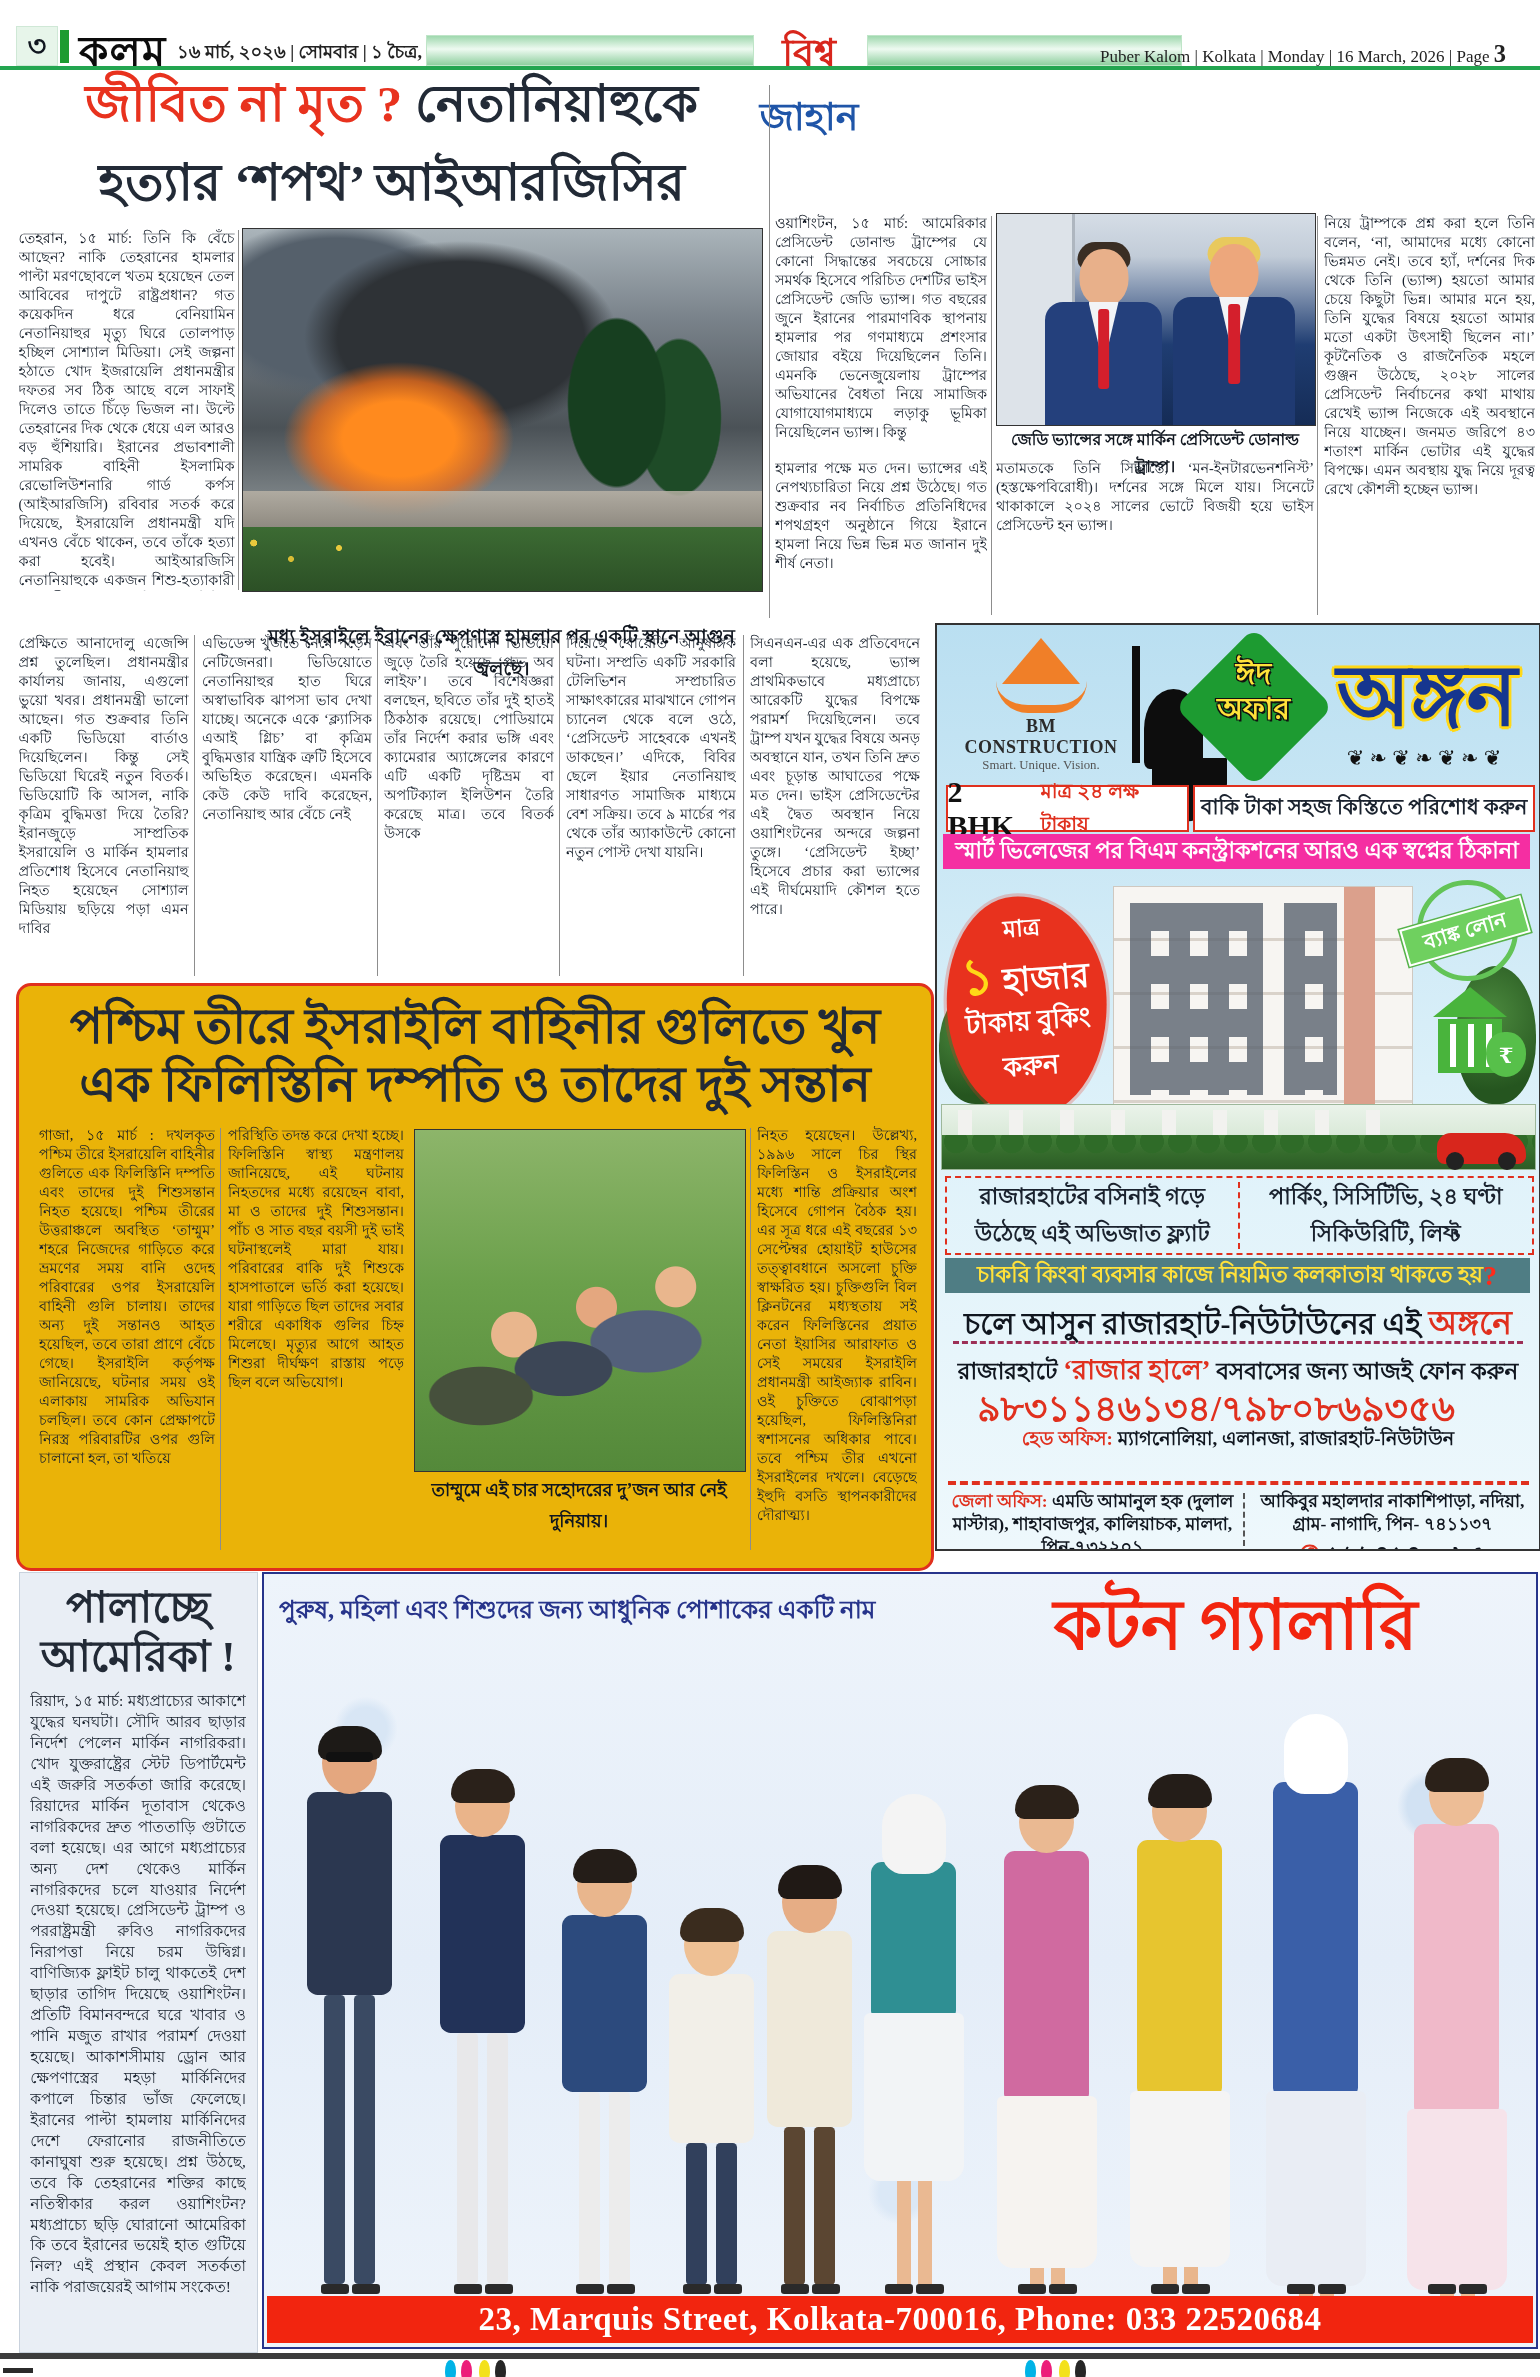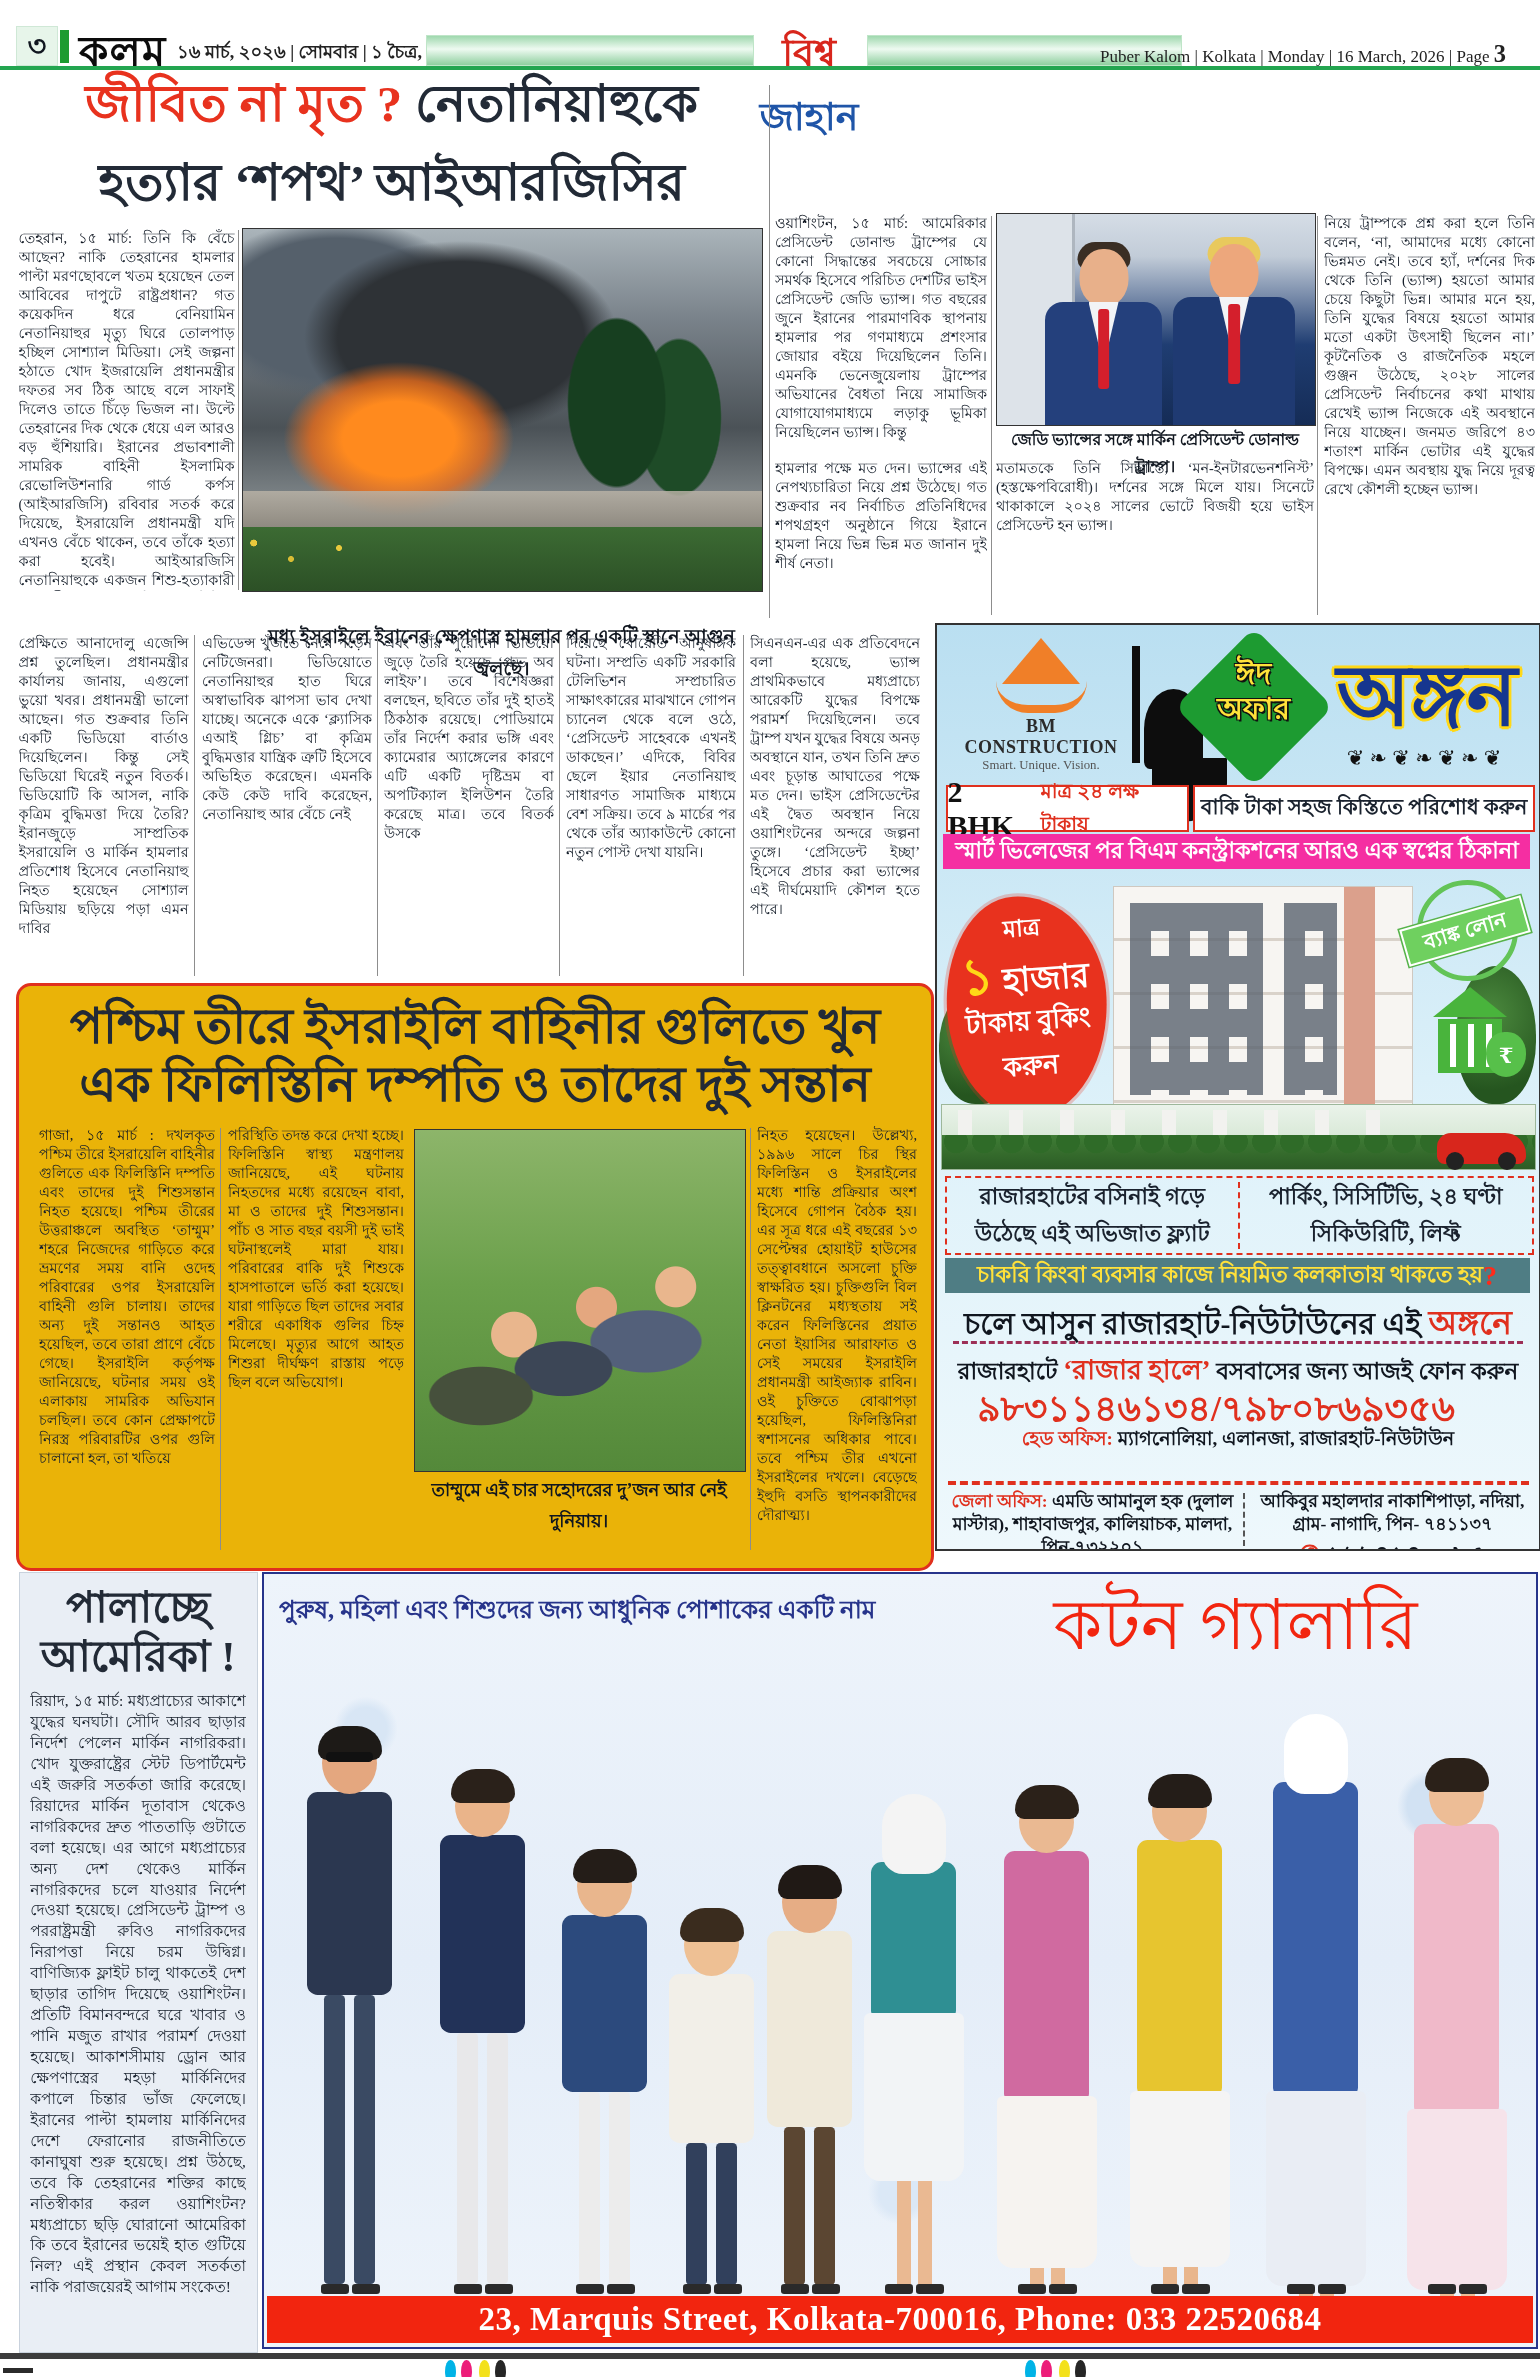--- a/index.html
+++ b/index.html
@@ -369,21 +369,21 @@
     </div>
     <div class="jtext body-txt" style="margin:9.6px 10.7px 0;font-size:15.4px;line-height:1.36;height:628px;">
       <span class="dateline">রিয়াদ, ১৫ মার্চ:</span><span> মধ্যপ্রাচ্যের আকাশে যুদ্ধের ঘনঘটা। সৌদি আরব ছাড়ার নির্দেশ পেলেন মার্কিন নাগরিকরা। খোদ যুক্তরাষ্ট্রের স্টেট ডিপার্টমেন্ট এই জরুরি সতর্কতা জারি করেছে। রিয়াদের মার্কিন দূতাবাস থেকেও নাগরিকদের দ্রুত পাততাড়ি গুটাতে বলা হয়েছে। এর আগে মধ্যপ্রাচ্যের অন্য দেশ থেকেও মার্কিন নাগরিকদের চলে যাওয়ার নির্দেশ দেওয়া হয়েছে। প্রেসিডেন্ট ট্রাম্প ও পররাষ্ট্রমন্ত্রী রুবিও নাগরিকদের নিরাপত্তা নিয়ে চরম উদ্বিগ্ন। বাণিজ্যিক ফ্লাইট চালু থাকতেই দেশ ছাড়ার তাগিদ দিয়েছে ওয়াশিংটন। প্রতিটি বিমানবন্দরে ঘরে খাবার ও পানি মজুত রাখার পরামর্শ দেওয়া হয়েছে। আকাশসীমায় ড্রোন আর ক্ষেপণাস্ত্রের মহড়া মার্কিনিদের কপালে চিন্তার ভাঁজ ফেলেছে। ইরানের পাল্টা হামলায় মার্কিনিদের দেশে ফেরানোর রাজনীতিতে কানাঘুষা শুরু হয়েছে। প্রশ্ন উঠছে, তবে কি তেহরানের শক্তির কাছে নতিস্বীকার করল ওয়াশিংটন? মধ্যপ্রাচ্যে ছড়ি ঘোরানো আমেরিকা কি তবে ইরানের ভয়েই হাত গুটিয়ে নিল? এই প্রস্থান কেবল সতর্কতা নাকি পরাজয়েরই আগাম সংকেত!</span>
     </div>
   </div>
 
   <div class="abs cotton" style="left:262px;top:1572px;width:1272px;height:773px;overflow:hidden;">
     <div class="abs" style="left:15px;top:21px;width:666px;font-size:24.5px;font-weight:bold;color:#27348b;line-height:1.25;">
       <span>পুরুষ, মহিলা এবং শিশুদের জন্য আধুনিক পোশাকের একটি নাম</span>
     </div>
-    <div class="abs" style="left:676px;top:-3.2px;width:591px;text-align:center;font-size:70px;font-weight:normal;color:#f2250f;">
+    <div class="abs" style="left:676px;top:-3.2px;width:591px;text-align:center;font-size:70px;font-weight:bold;color:#f2250f;">
       <span>কটন গ্যালারি</span>
     </div>
     <div class="abs" id="models-strip" style="left:0;top:96px;width:1272px;height:624px;">
         <div class="kid" style="left: 27px; bottom: 0px; width: 117px; height: 565px;">
           <div class="khair" style="left:27px;top:-3.2px;width:64px;height:34px;background:#1d1a17;border-radius:32px 32px 11.7px 11.7px;"></div>
   <div class="khead" style="left:31px;top:3.2px;width:55px;height:62px;background:#e4a77f;"></div>
           <div class="kglass" style="left:35px;top:23.4px;width:47px;height:9.6px;"></div>
           <div class="ktop" style="left:16px;top:63px;width:85px;height:203px;background:#2b3750;"></div>
           <div class="kleg" style="left:33px;top:266px;width:21px;height:289px;background:#3a4a63;border-radius:4.3px;"></div>
               <div class="kleg" style="left:63px;top:266px;width:21px;height:289px;background:#3a4a63;border-radius:4.3px;"></div>

